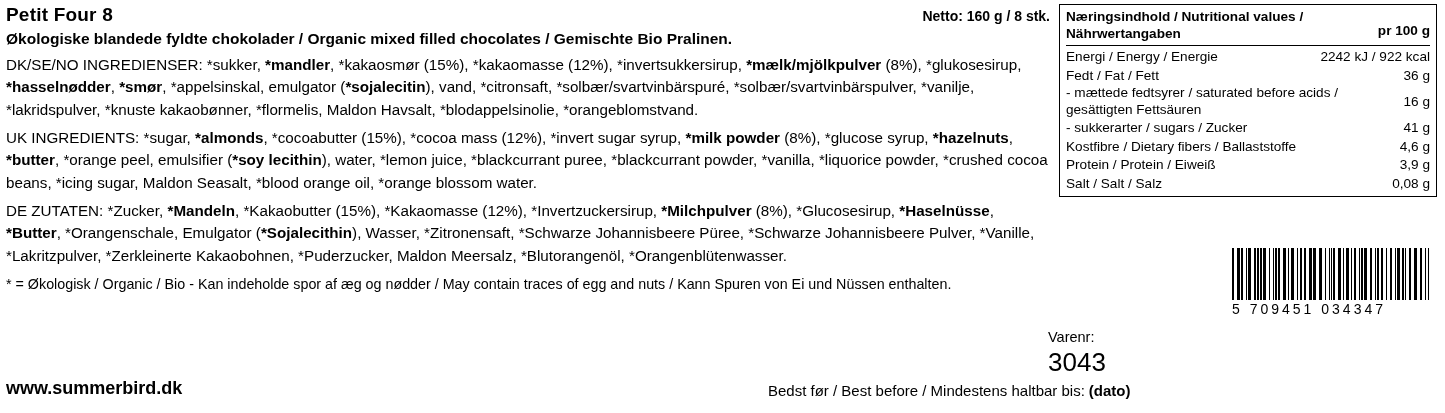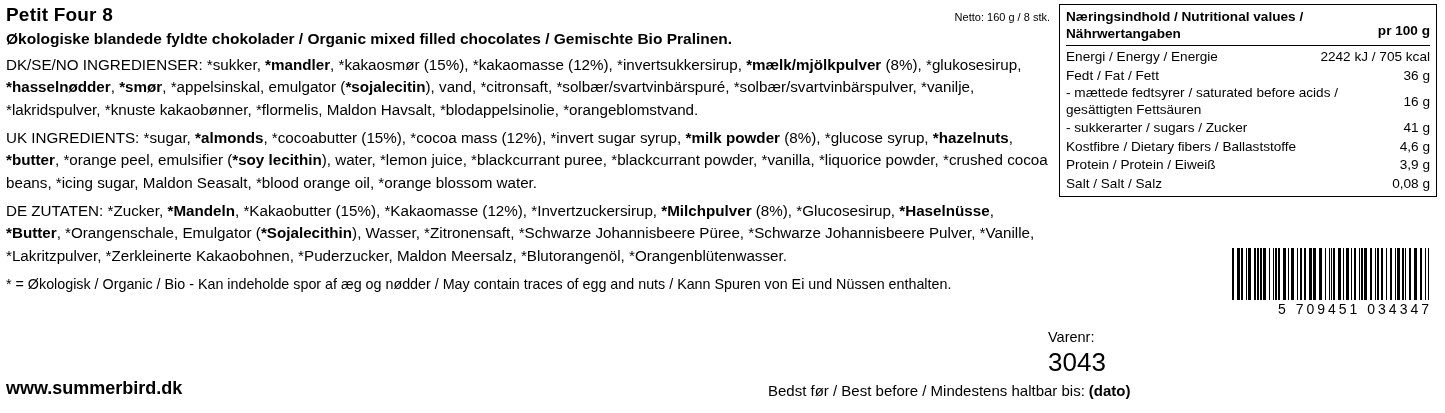--- a/index.html
+++ b/index.html
@@ -28,22 +28,22 @@
     display: flex;
     align-items: baseline;
     justify-content: space-between;
   }
   .product-title {
     font-size: 19px;
     font-weight: bold;
     letter-spacing: 0.2px;
   }
   .netto {
-    font-size: 11px;
-    font-weight: normal;
+    font-size: 14px;
+    font-weight: bold;
     padding-right: 2px;
     white-space: nowrap;
   }
   .subtitle {
     font-size: 15.5px;
     font-weight: bold;
     margin-top: 4px;
   }
   .ing-block {
     font-size: 15.2px;
@@ -119,21 +119,21 @@
     height: 52px;
     width: 198px;
     display: flex;
     align-items: stretch;
   }
   .barcode i { display: block; height: 100%; background: #000; }
   .barcode-num {
     font-size: 14px;
     letter-spacing: 3px;
     margin-top: 1px;
-    text-align: right;
+    text-align: left;
     white-space: nowrap;
   }
   .varenr {
     position: absolute;
     left: 1048px;
     top: 328px;
     font-size: 14.5px;
     line-height: 1.25;
   }
   .varenr .num { font-size: 26px; }
@@ -164,21 +164,21 @@
   </div>
 
   <div class="nutrition">
     <div class="nutr-head">
       <div class="nutr-head-title">Næringsindhold / Nutritional values / Nährwertangaben</div>
       <div class="nutr-head-per">pr 100 g</div>
     </div>
     <div class="nutr-rows" id="nutr-rows">
         <div class="nutr-row">
           <div class="lbl">Energi / Energy / Energie</div>
-          <div class="val">2242 kJ / 705 kcal</div>
+          <div class="val">2242 kJ / 922 kcal</div>
         </div>
         <div class="nutr-row">
           <div class="lbl">Fedt / Fat / Fett</div>
           <div class="val">36 g</div>
         </div>
         <div class="nutr-row two-line">
           <div class="lbl">- mættede fedtsyrer / saturated before acids / gesättigten Fettsäuren</div>
           <div class="val">16 g</div>
         </div>
         <div class="nutr-row">

